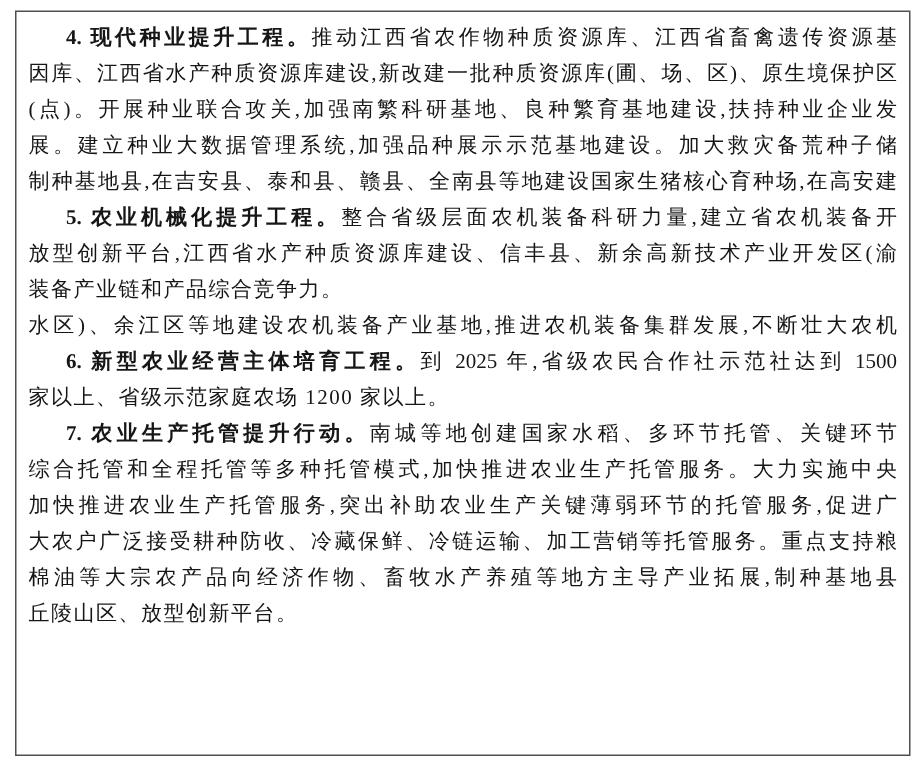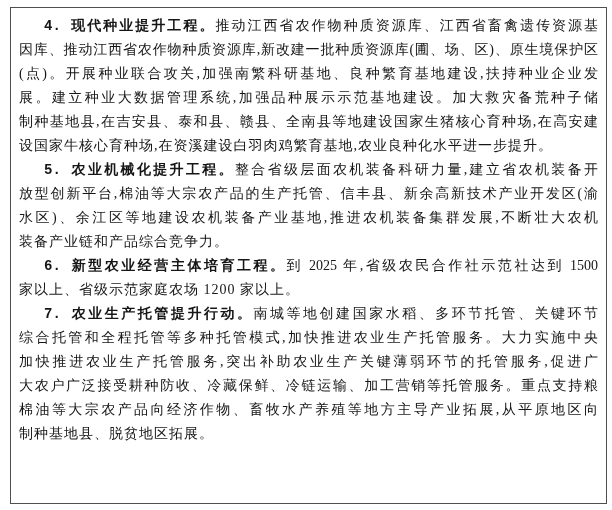--- a/index.html
+++ b/index.html
@@ -50,50 +50,48 @@
   .line.pfirst {
     text-indent: 25px;
   }
   .line.plast {
     text-align-last: left;
     -moz-text-align-last: left;
     letter-spacing: 1px;
   }
   .lead {
     font-weight: bold;
-    font-family: Liberation Mono, monospace;
   }
 </style>
 </head>
 <body>
 
 <div class="canvas">
   <div class="frame">
     <div class="body-text">
         <div class="para">
           <div class="line pfirst"><span class="lead">4. 现代种业提升工程。</span><span>推动江西省农作物种质资源库、江西省畜禽遗传资源基</span></div>
-          <div class="line">因库、推动江西省农作物种质资源库,新改建一批种质资源库(圃、场、区)、原生境保护区</div>
+          <div class="line">因库、江西省水产种质资源库建设,新改建一批种质资源库(圃、场、区)、原生境保护区</div>
           <div class="line">(点)。开展种业联合攻关,加强南繁科研基地、良种繁育基地建设,扶持种业企业发</div>
           <div class="line">展。建立种业大数据管理系统,加强品种展示示范基地建设。加大救灾备荒种子储</div>
           <div class="line">制种基地县,在吉安县、泰和县、赣县、全南县等地建设国家生猪核心育种场,在高安建</div>
-          <div class="line plast">设国家牛核心育种场,在资溪建设白羽肉鸡繁育基地,农业良种化水平进一步提升。</div>
         </div>
         <div class="para">
           <div class="line pfirst"><span class="lead">5. 农业机械化提升工程。</span><span>整合省级层面农机装备科研力量,建立省农机装备开</span></div>
-          <div class="line">放型创新平台,棉油等大宗农产品的生产托管、信丰县、新余高新技术产业开发区(渝</div>
+          <div class="line">放型创新平台,江西省水产种质资源库建设、信丰县、新余高新技术产业开发区(渝</div>
+          <div class="line plast">装备产业链和产品综合竞争力。</div>
           <div class="line">水区)、余江区等地建设农机装备产业基地,推进农机装备集群发展,不断壮大农机</div>
-          <div class="line plast">装备产业链和产品综合竞争力。</div>
         </div>
         <div class="para">
           <div class="line pfirst"><span class="lead">6. 新型农业经营主体培育工程。</span><span>到 2025 年,省级农民合作社示范社达到 1500</span></div>
           <div class="line plast">家以上、省级示范家庭农场 1200 家以上。</div>
         </div>
         <div class="para">
           <div class="line pfirst"><span class="lead">7. 农业生产托管提升行动。</span><span>南城等地创建国家水稻、多环节托管、关键环节</span></div>
           <div class="line">综合托管和全程托管等多种托管模式,加快推进农业生产托管服务。大力实施中央</div>
           <div class="line">加快推进农业生产托管服务,突出补助农业生产关键薄弱环节的托管服务,促进广</div>
           <div class="line">大农户广泛接受耕种防收、冷藏保鲜、冷链运输、加工营销等托管服务。重点支持粮</div>
-          <div class="line">棉油等大宗农产品向经济作物、畜牧水产养殖等地方主导产业拓展,从平原地区向</div>
-          <div class="line plast">制种基地县、脱贫地区拓展。</div>
+          <div class="line">棉油等大宗农产品向经济作物、畜牧水产养殖等地方主导产业拓展,制种基地县</div>
+          <div class="line plast">丘陵山区、放型创新平台。</div>
         </div>
       </div>
   </div>
 </div>
 
 </body></html>

